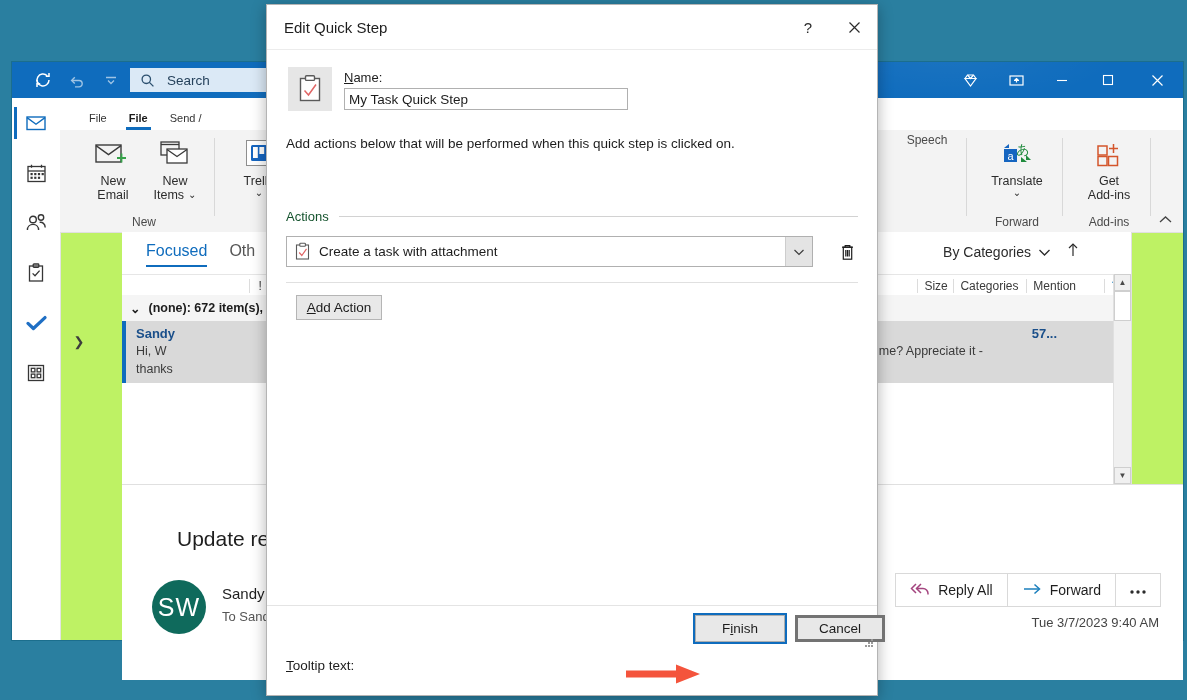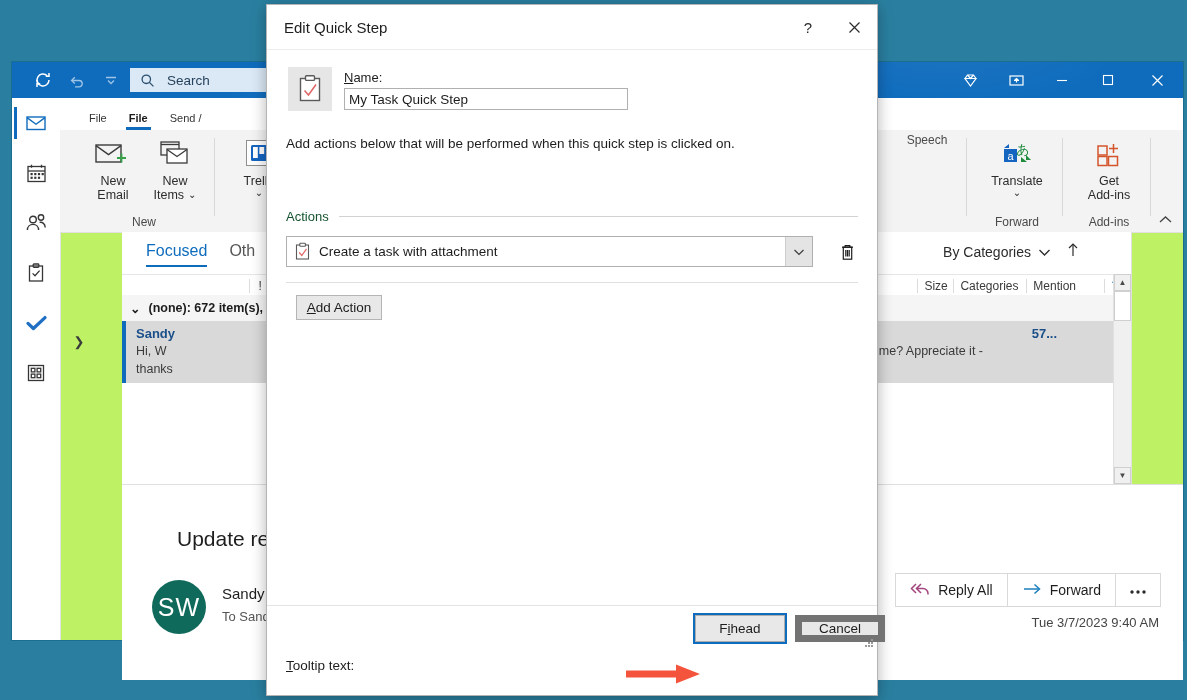--- a/index.html
+++ b/index.html
@@ -672,21 +672,21 @@
     align-items: center;
     justify-content: center;
     box-sizing: border-box;
     font-family: "Liberation Sans", sans-serif;
   }
   .btn-cancel {
     position: absolute;
     right: -8px; top: 9px;
     width: 90px; height: 27px;
     background: #e8e8e8;
-    border: 7px solid #737373;
+    border: 3px solid #737373;
     font-size: 13.5px;
     color: #1d1d1d;
     display: flex;
     align-items: center;
     justify-content: center;
     box-sizing: border-box;
     font-family: "Liberation Sans", sans-serif;
   }
   .resize-grip {
     position: absolute;
@@ -1156,21 +1156,21 @@
       </div>
 
       <div class="tt-label">
         <span class="ul">T</span><span>ooltip text:</span>
       </div>
 
       <div class="dlg-footer">
         <div class="btn-finish">
           <span>F</span>
             <span class="ul">i</span>
-            <span>head</span>
+            <span>nish</span>
         </div>
         <div class="btn-cancel">Cancel</div>
         <div class="resize-grip">
           <i style="left:7px;top:0"></i>
           <i style="left:4px;top:3px"></i>
             <i style="left:7px;top:3px"></i>
           <i style="left:1px;top:6px"></i>
             <i style="left:4px;top:6px"></i>
             <i style="left:7px;top:6px"></i>
         </div>

